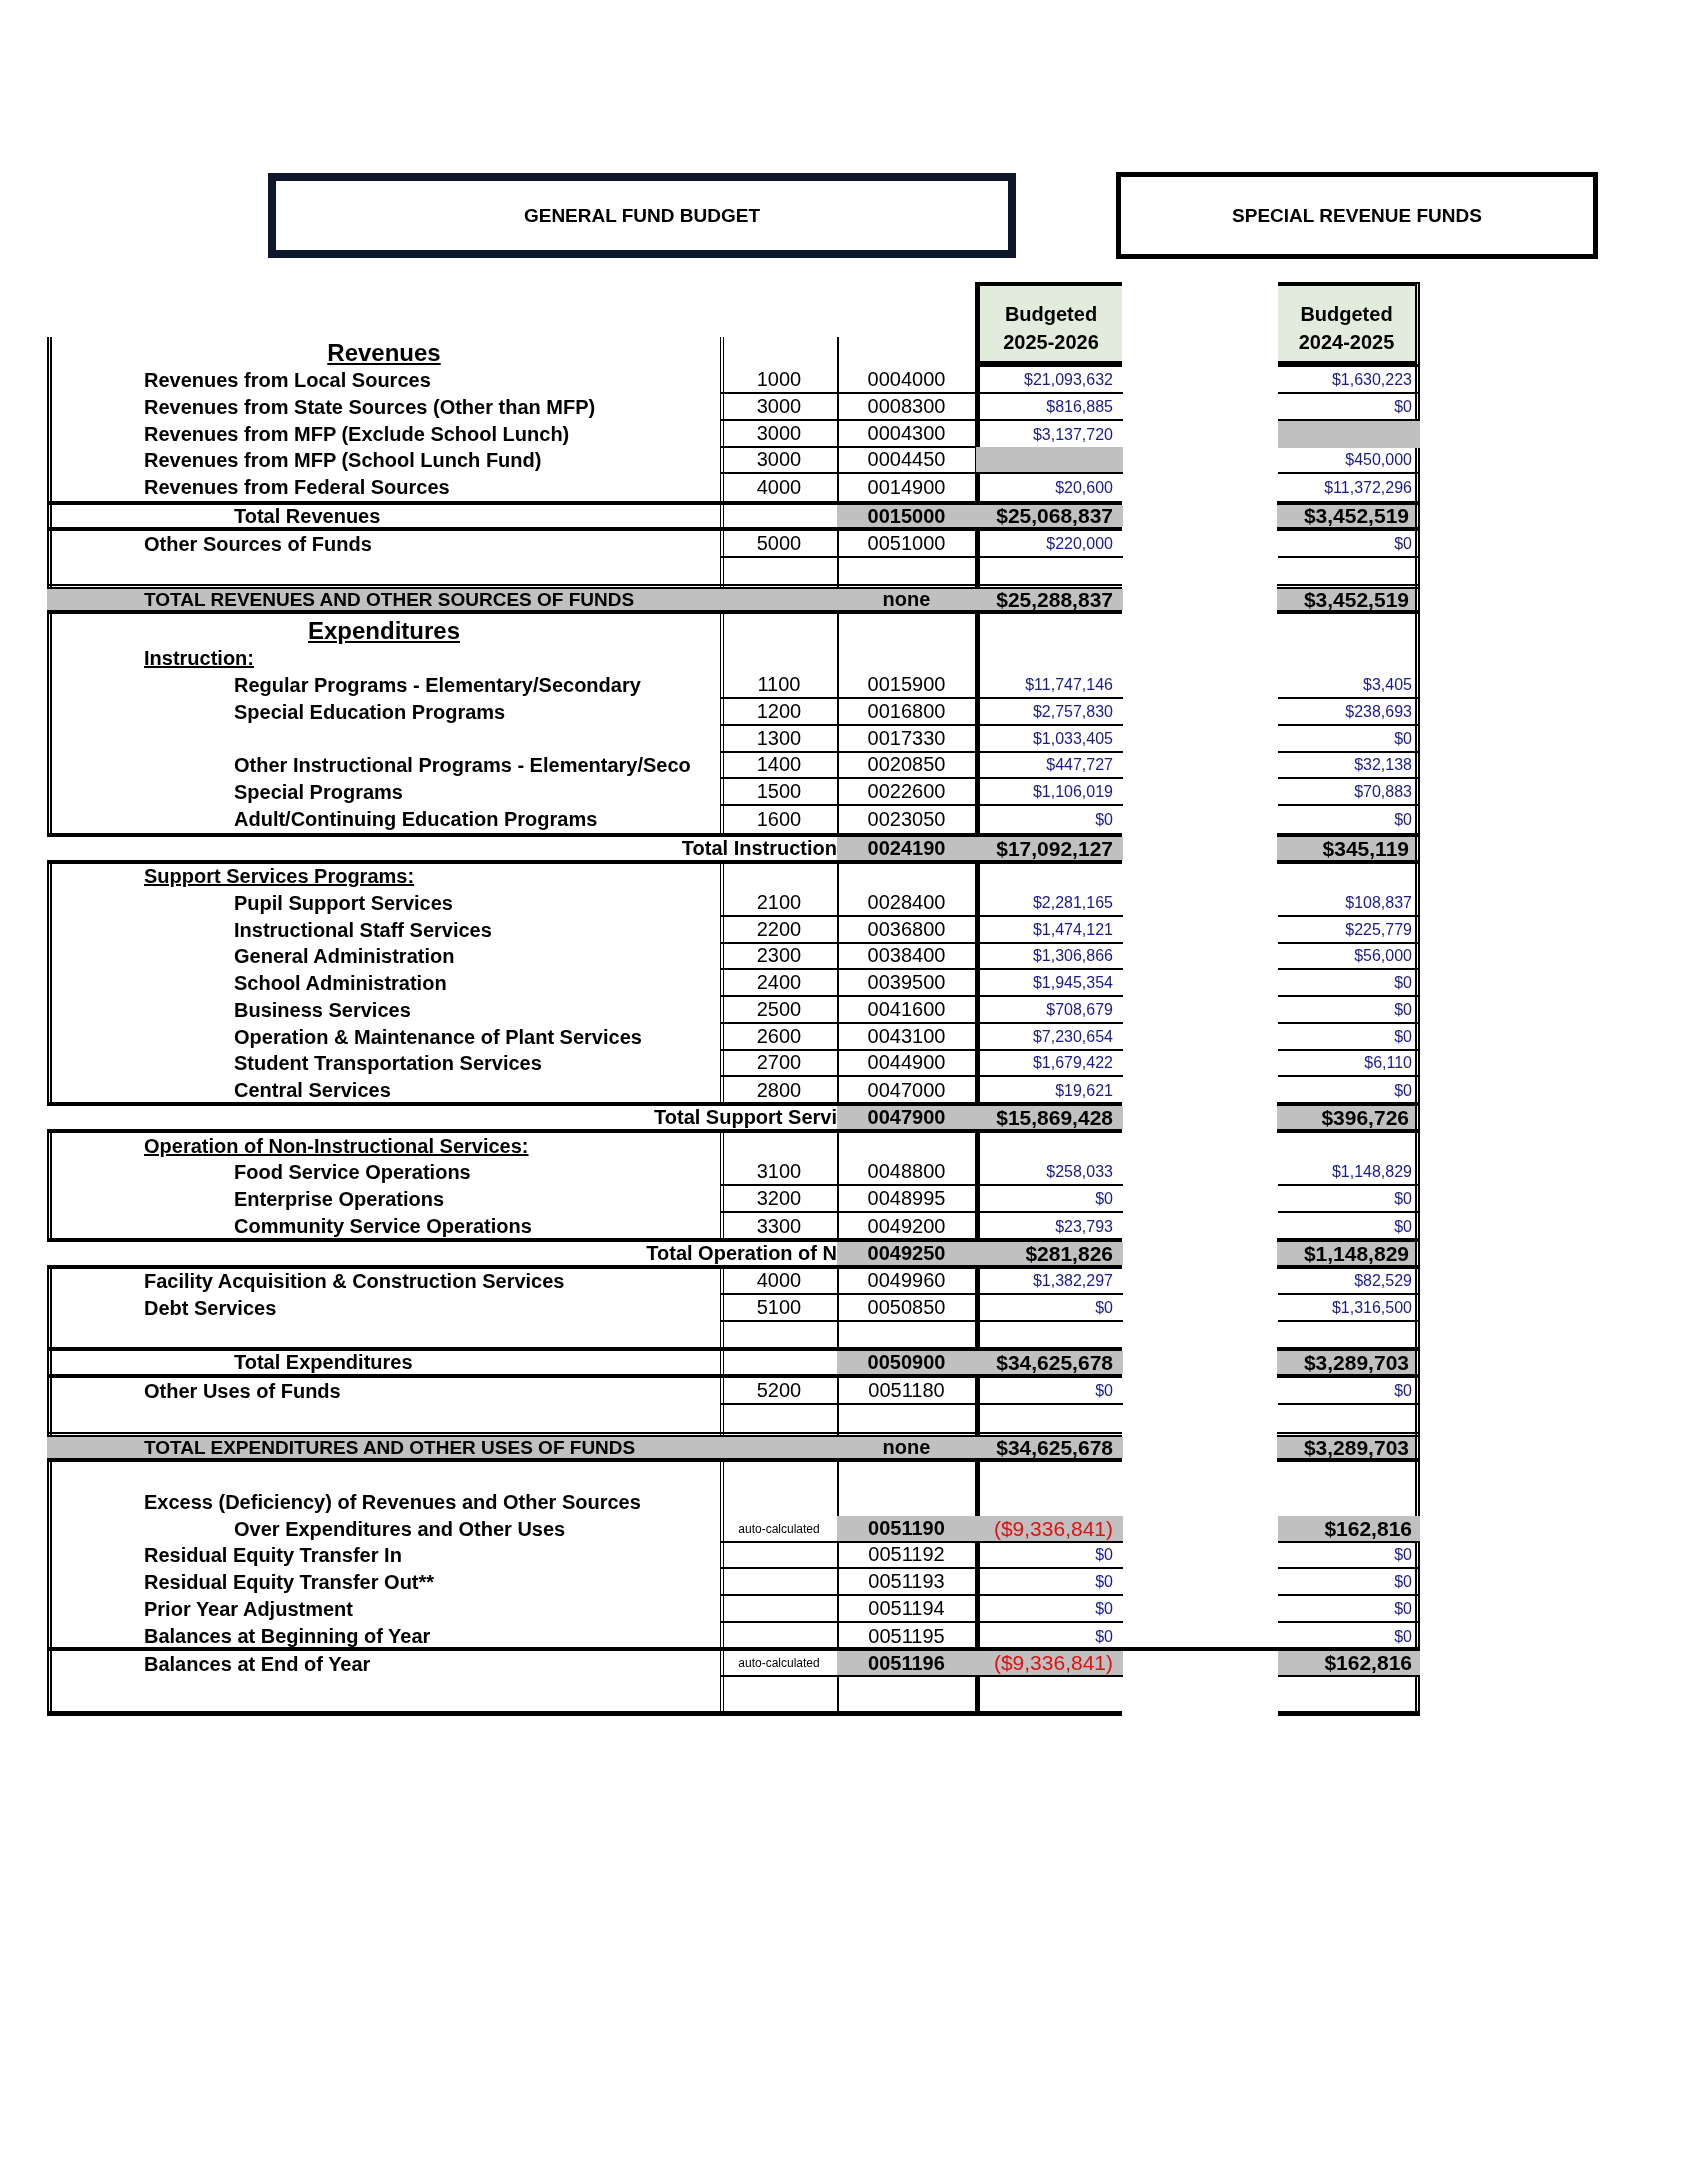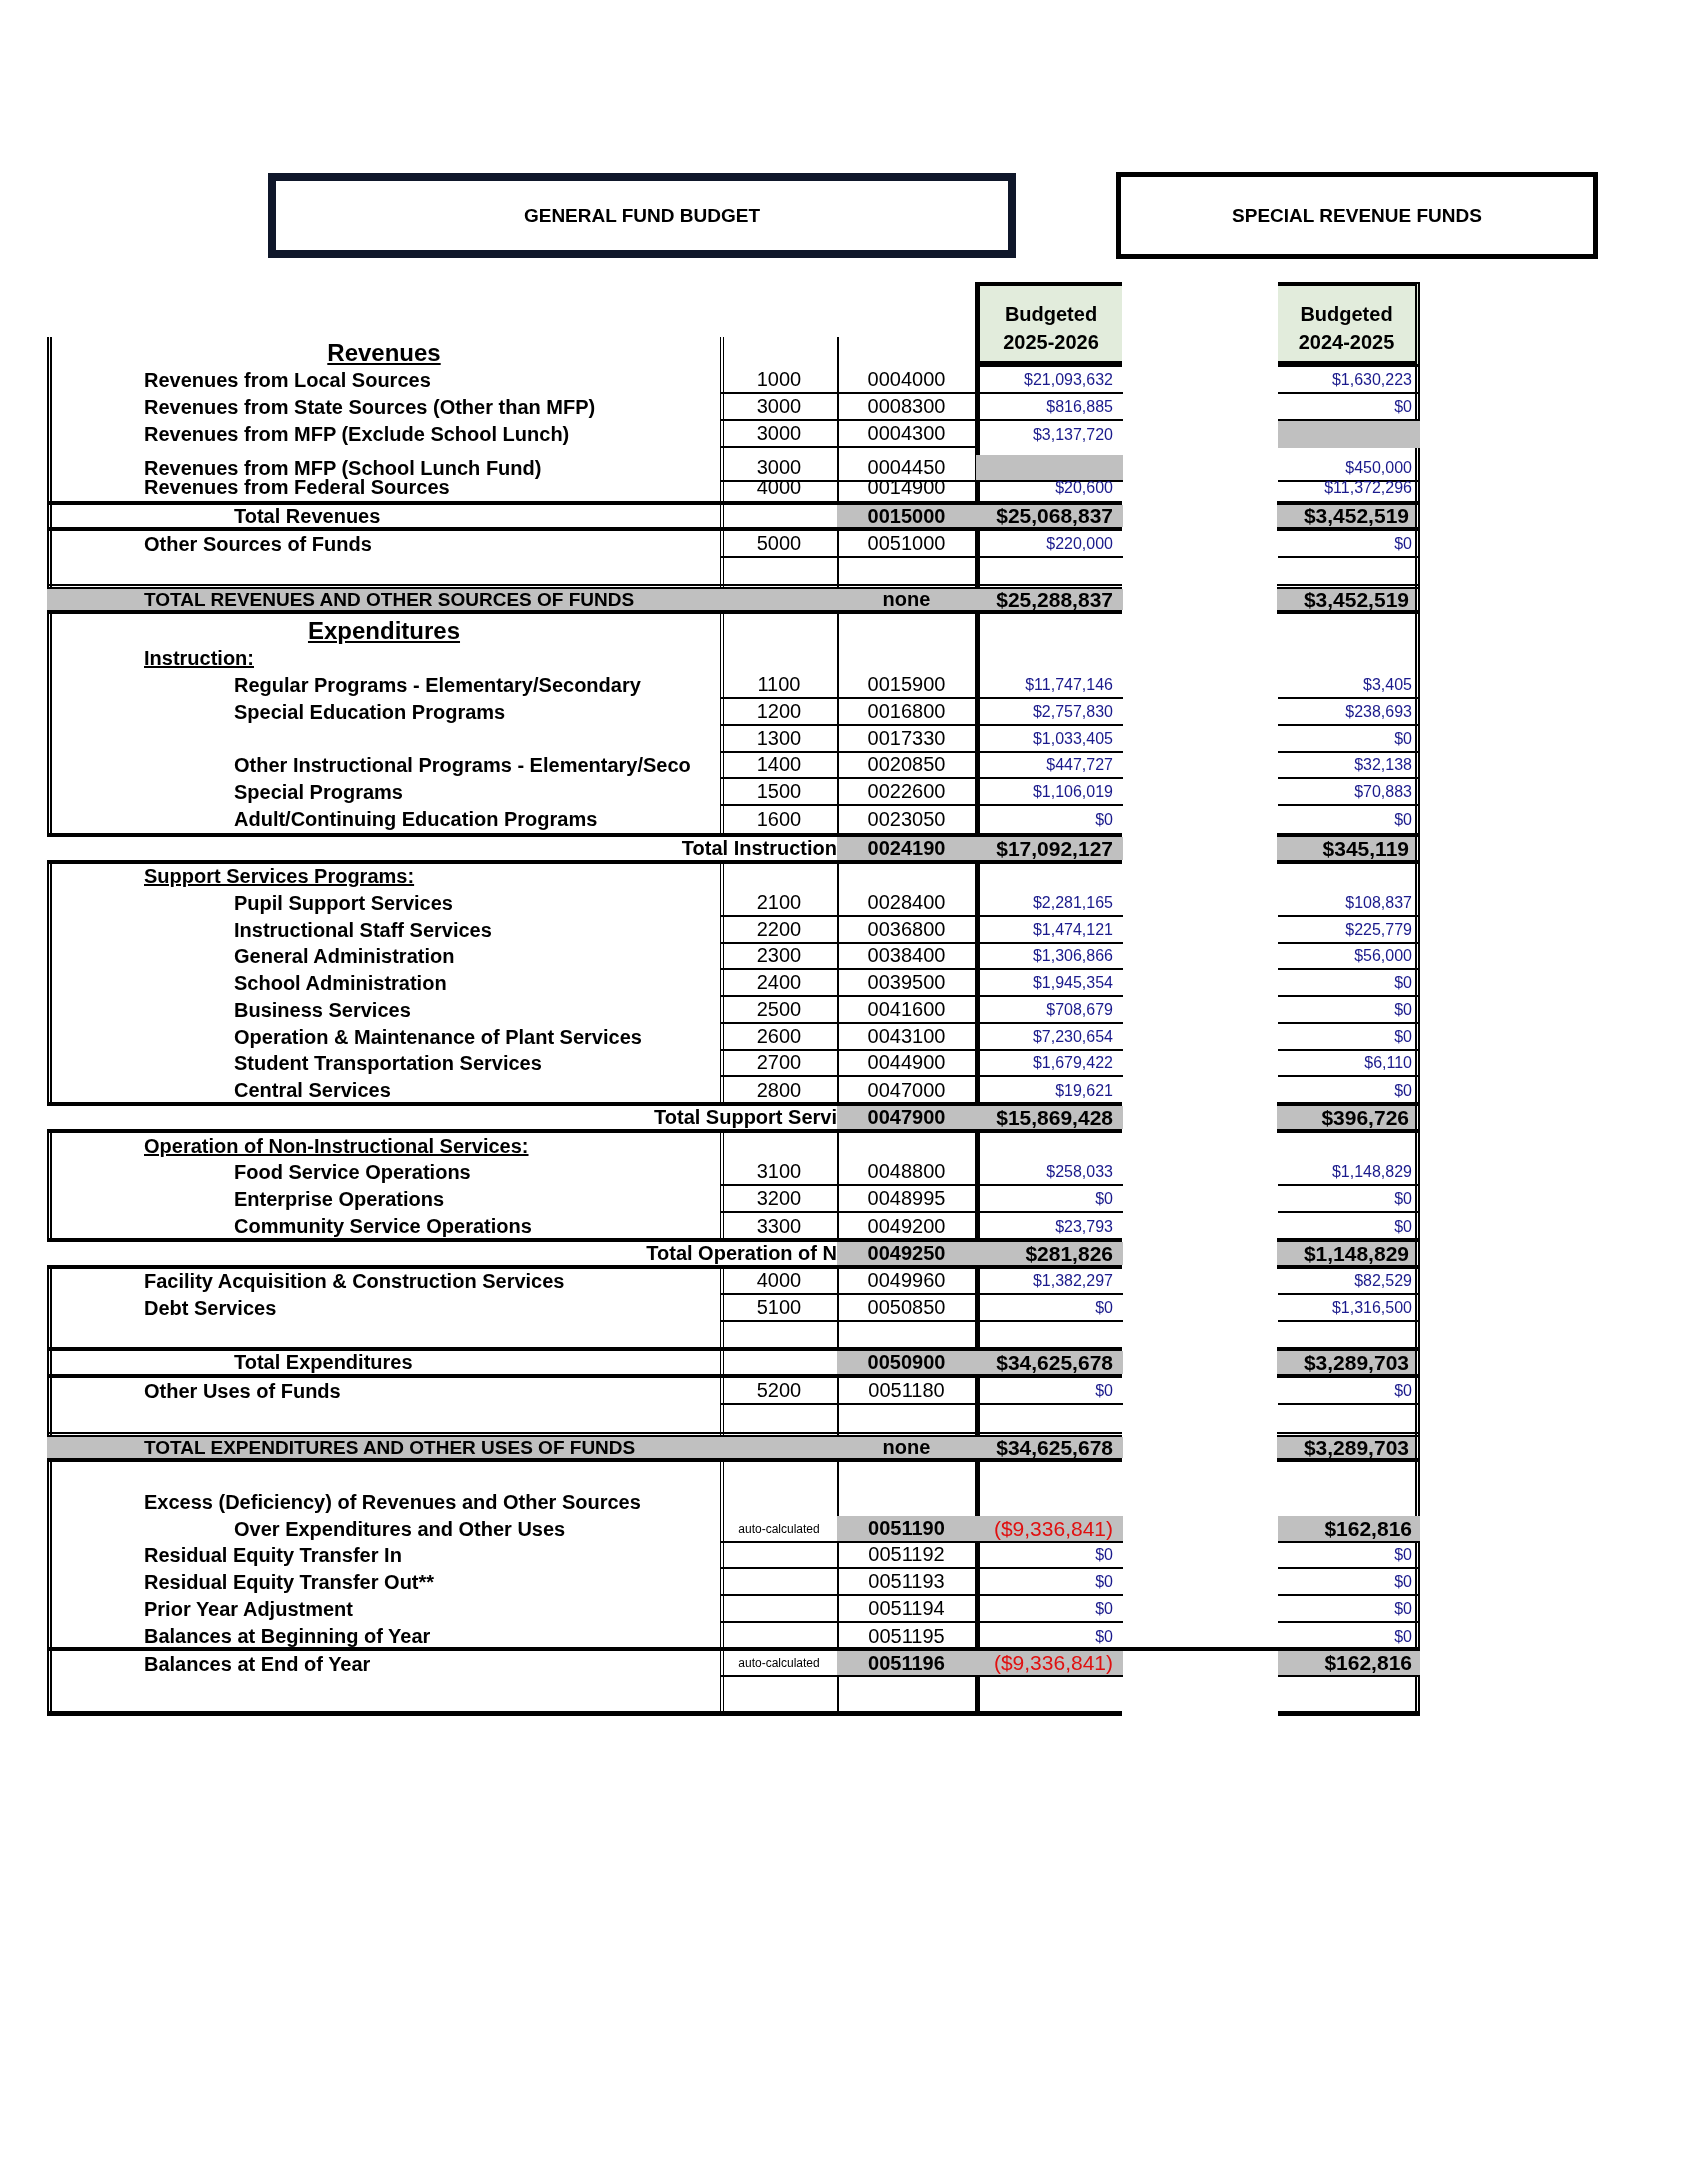--- a/index.html
+++ b/index.html
@@ -82,21 +82,21 @@
   <div class="cell gf bb">$816,885</div>
   <div class="cell sr bb">$0</div>
 </div>
 <div class="row" style="top:421px;width:1372px;">
   <div class="cell lbl ind1">Revenues from MFP (Exclude School Lunch)</div>
   <div class="cell fc bb">3000</div>
   <div class="cell oc bb">0004300</div>
   <div class="cell gf">$3,137,720</div>
   <div class="cell sr shade"></div>
 </div>
-<div class="row" style="top:447px;width:1372px;margin-top:8px;">
+<div class="row" style="top:447px;width:1372px;">
   <div class="cell lbl ind1">Revenues from MFP (School Lunch Fund)</div>
   <div class="cell fc bb">3000</div>
   <div class="cell oc bb">0004450</div>
   <div class="cell gf shade bb"></div>
   <div class="cell sr bb">$450,000</div>
 </div>
 <div class="row" style="top:474px;width:1372px;">
   <div class="cell lbl ind1">Revenues from Federal Sources</div>
   <div class="cell fc">4000</div>
   <div class="cell oc">0014900</div>

